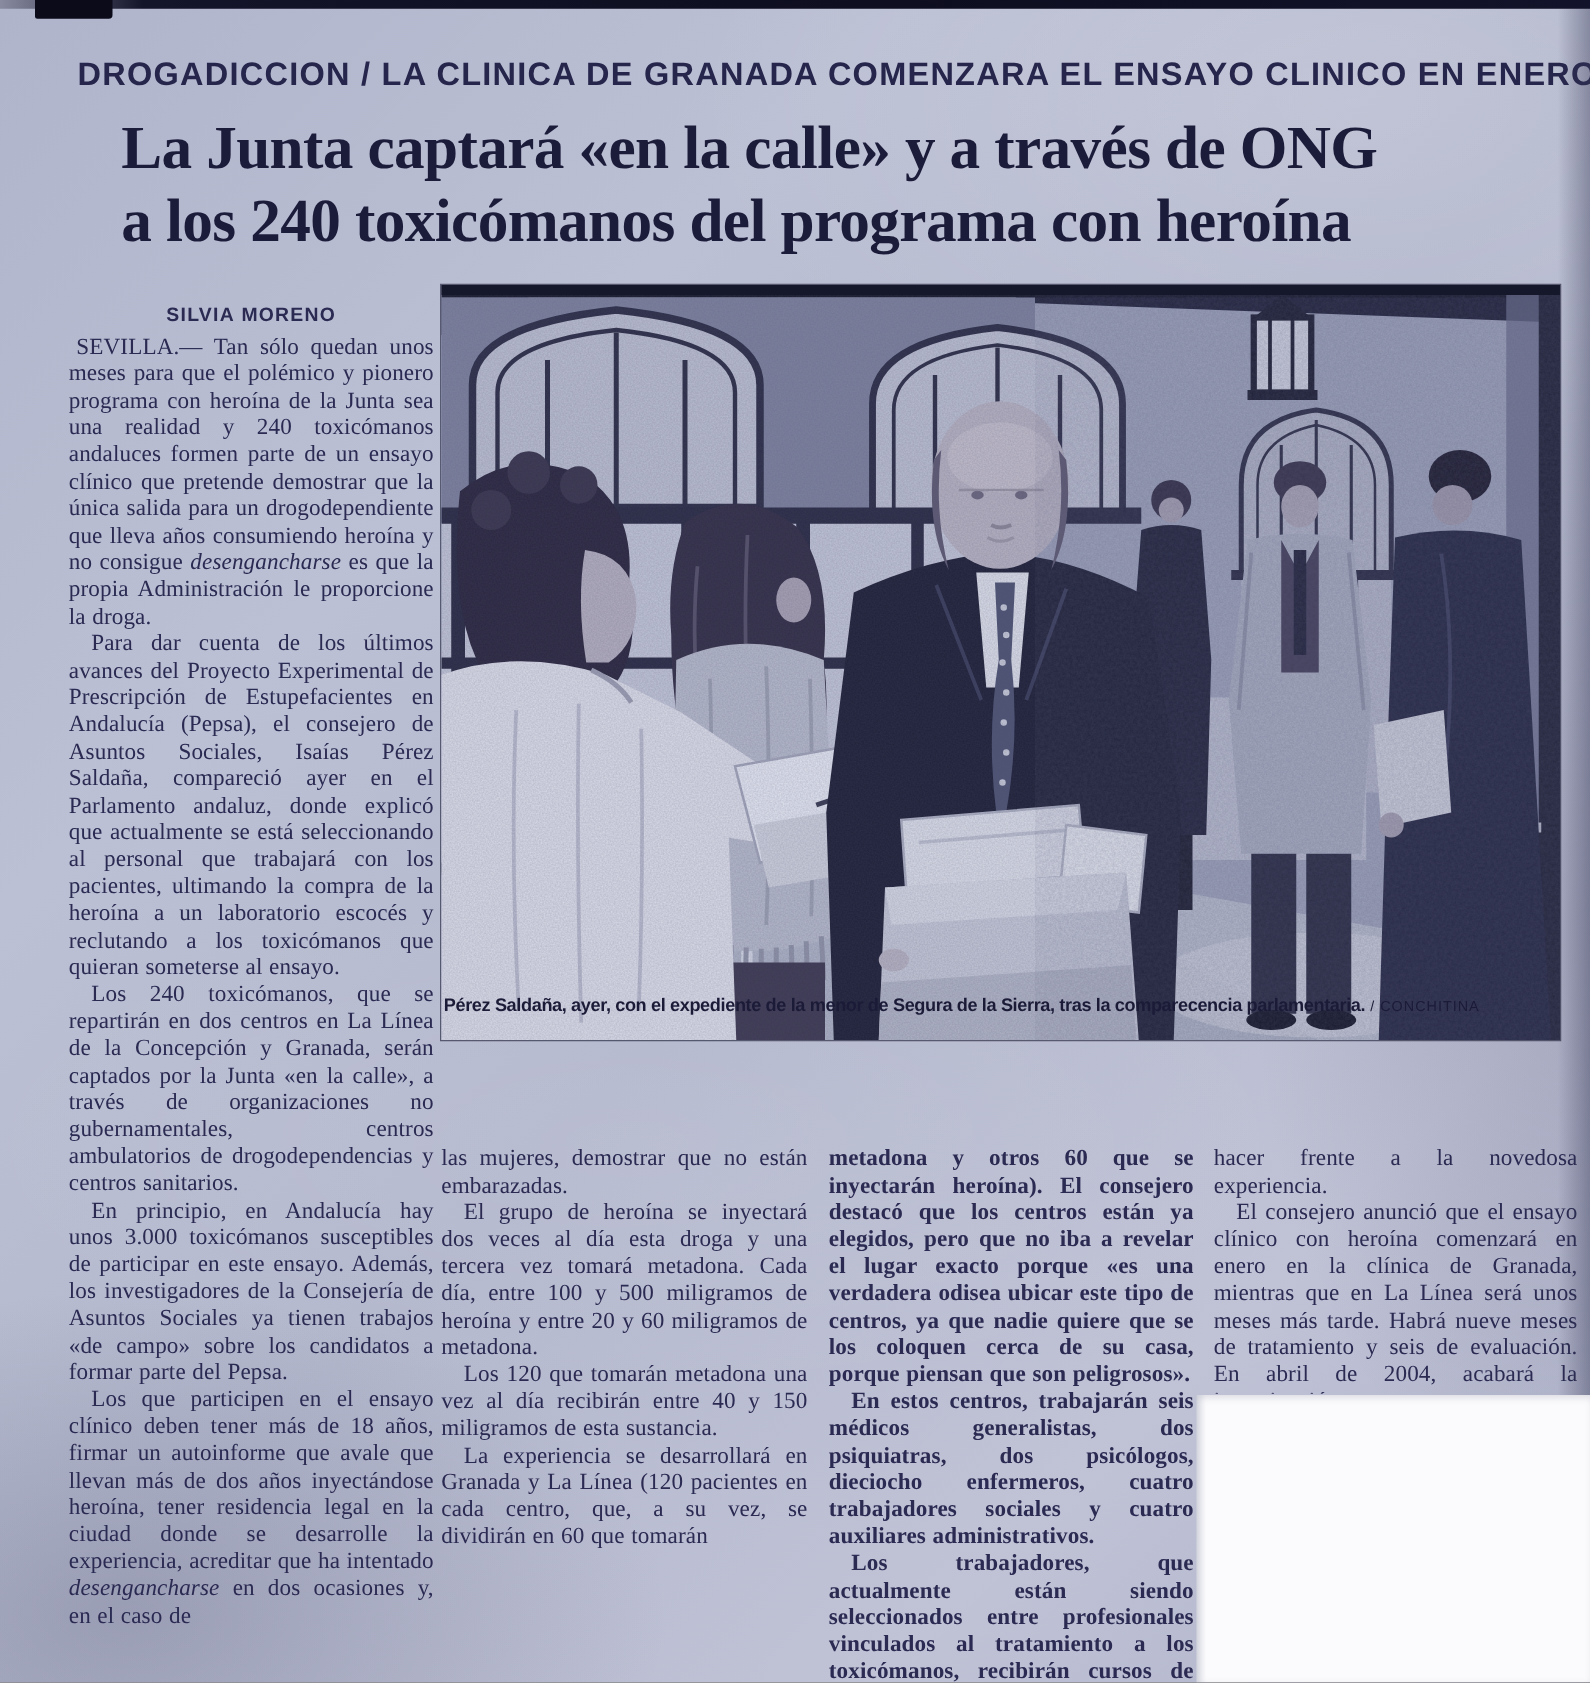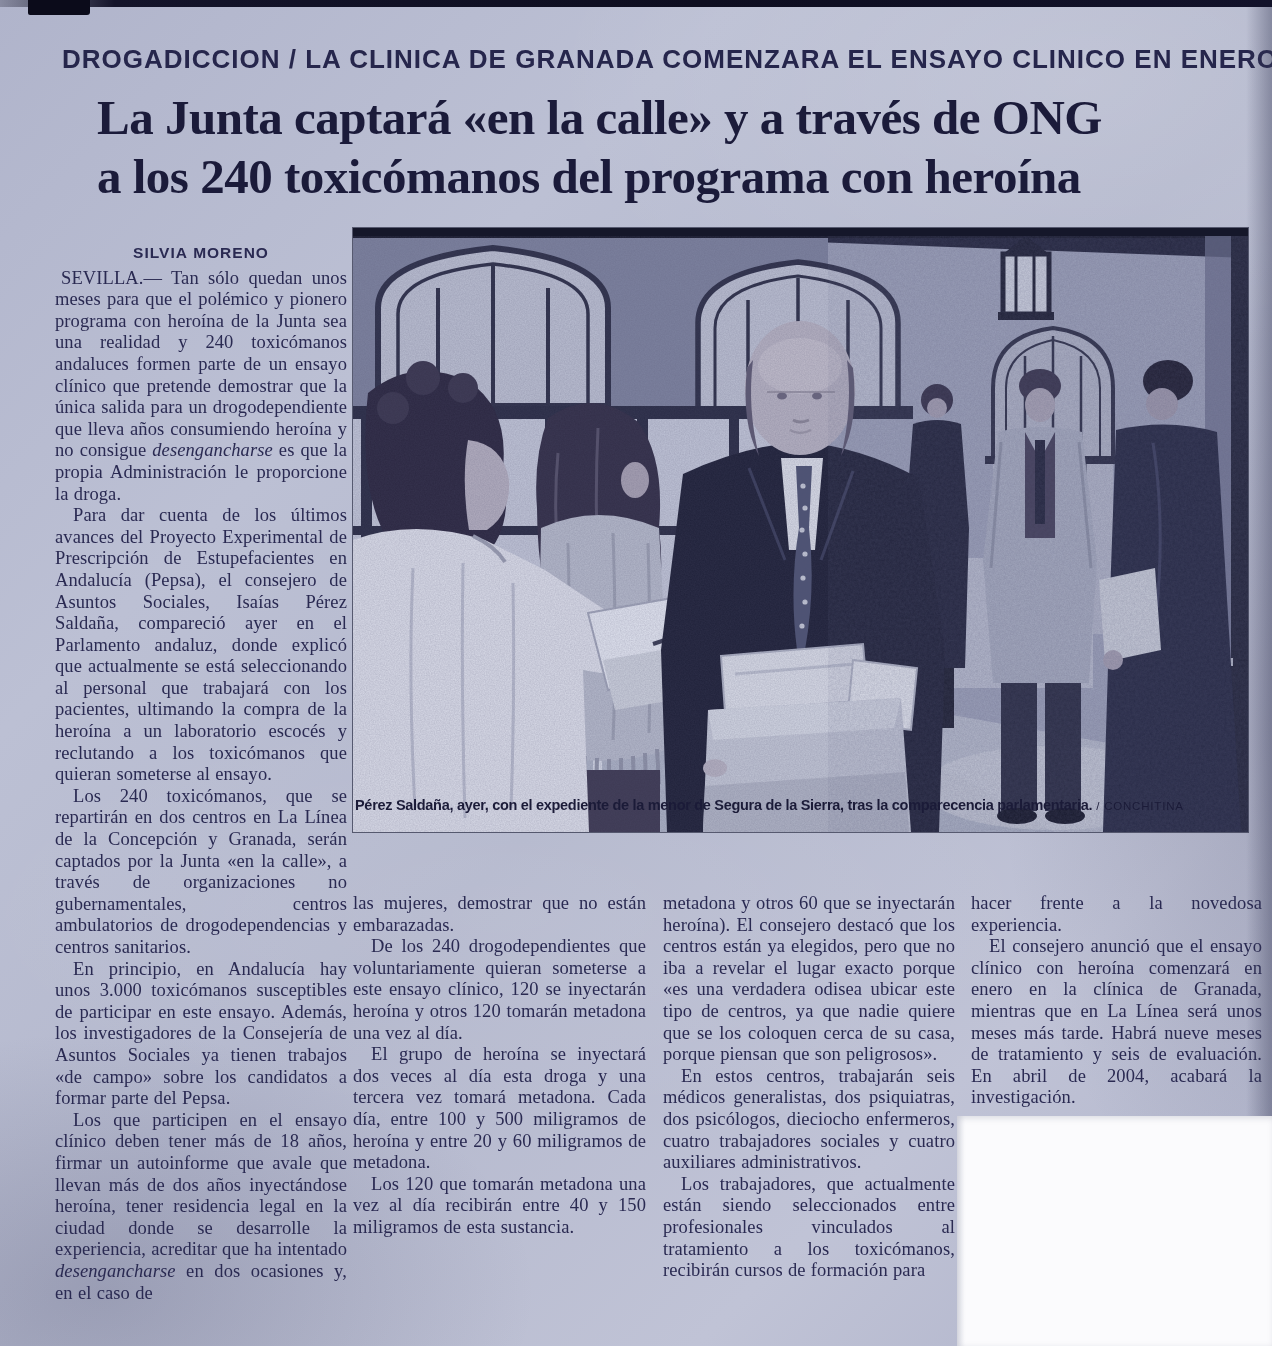--- a/index.html
+++ b/index.html
@@ -28,25 +28,25 @@
     font-family:"Liberation Sans",sans-serif;font-weight:bold;font-size:26px;
     letter-spacing:1px;color:var(--kicker-ink);white-space:nowrap;}
   .headline{position:absolute;left:58px;top:88px;width:1195px;z-index:2;
     font-family:"Liberation Serif",serif;font-weight:bold;font-size:49px;line-height:59px;
     letter-spacing:-0.5px;color:var(--headline-ink);margin-left:39px;}
 
   .col{position:absolute;overflow:hidden;z-index:2;color:var(--ink);
     font-size:18.5px;line-height:21.6px;text-align:justify;
     letter-spacing:0.1px;word-spacing:0.5px;}
   .col p{text-indent:18px;}
-  .col p.cont{text-indent:0;}
+  .col p.cont{text-indent:0;margin-top:24px;}
   .col1{left:55px;top:242px;width:292px;height:1104px;}
   .col1 [data-col] p:first-child{text-indent:6px;}
   .col2{left:353px;top:893px;width:293px;height:453px;}
-  .col3{left:663px;top:893px;width:292px;height:453px;}
+  .col3{left:663px;top:893px;width:292px;height:453px;font-weight:bold;}
   .col4{left:971px;top:893px;width:291px;height:222px;}
   .byline{font-family:Liberation Sans, sans-serif;font-weight:bold;font-size:15.5px;
     text-align:center;letter-spacing:1px;color:var(--ink);margin-bottom:4px;text-indent:0;}
   em{font-style:italic;}
 
   .photo{position:absolute;left:353px;top:228px;width:895px;height:604px;z-index:1;
     box-shadow:0 0 0 1px rgba(33,35,58,0.65);background:#9298b2;overflow:hidden;}
   .photo svg{display:block;}
 
   .caption{position:absolute;left:355px;top:796px;width:893px;z-index:2;
@@ -270,23 +270,23 @@
       <rect width="895" height="604" filter="url(#grainF)" opacity="0.45"></rect>
       <rect x="0" y="0" width="895" height="8" fill="#15172a"></rect>
     </svg>
   </figure>
 
   <figcaption class="caption"><span>Pérez Saldaña, ayer, con el expediente de la menor de Segura de la Sierra, tras la comparecencia parlamentaria.</span><span class="credit">/ CONCHITINA</span></figcaption>
 
   <div class="col col2">
       <div data-col="1">
         <p class="cont"><span>las mujeres, demostrar que no están embarazadas.</span></p>
-        <p><span>De los 240 drogodependientes que voluntariamente quieran someterse a este ensayo clínico, 120 se inyectarán heroína y otros 120 tomarán metadona una vez al día.</span></p>
         <p><span>El grupo de heroína se inyectará dos veces al día esta droga y una tercera vez tomará metadona. Cada día, entre 100 y 500 miligramos de heroína y entre 20 y 60 miligramos de metadona.</span></p>
         <p><span>Los 120 que tomarán metadona una vez al día recibirán entre 40 y 150 miligramos de esta sustancia.</span></p>
+        <p><span>La experiencia se desarrollará en Granada y La Línea (120 pacientes en cada centro, que, a su vez, se dividirán en 60 que tomarán</span></p>
       </div>
     </div>
   <div class="col col3">
       <div data-col="2">
         <p class="cont"><span>metadona y otros 60 que se inyectarán heroína). El consejero destacó que los centros están ya elegidos, pero que no iba a revelar el lugar exacto porque «es una verdadera odisea ubicar este tipo de centros, ya que nadie quiere que se los coloquen cerca de su casa, porque piensan que son peligrosos».</span></p>
         <p><span>En estos centros, trabajarán seis médicos generalistas, dos psiquiatras, dos psicólogos, dieciocho enfermeros, cuatro trabajadores sociales y cuatro auxiliares administrativos.</span></p>
         <p><span>Los trabajadores, que actualmente están siendo seleccionados entre profesionales vinculados al tratamiento a los toxicómanos, recibirán cursos de formación para</span></p>
       </div>
     </div>
   <div class="col col4">

